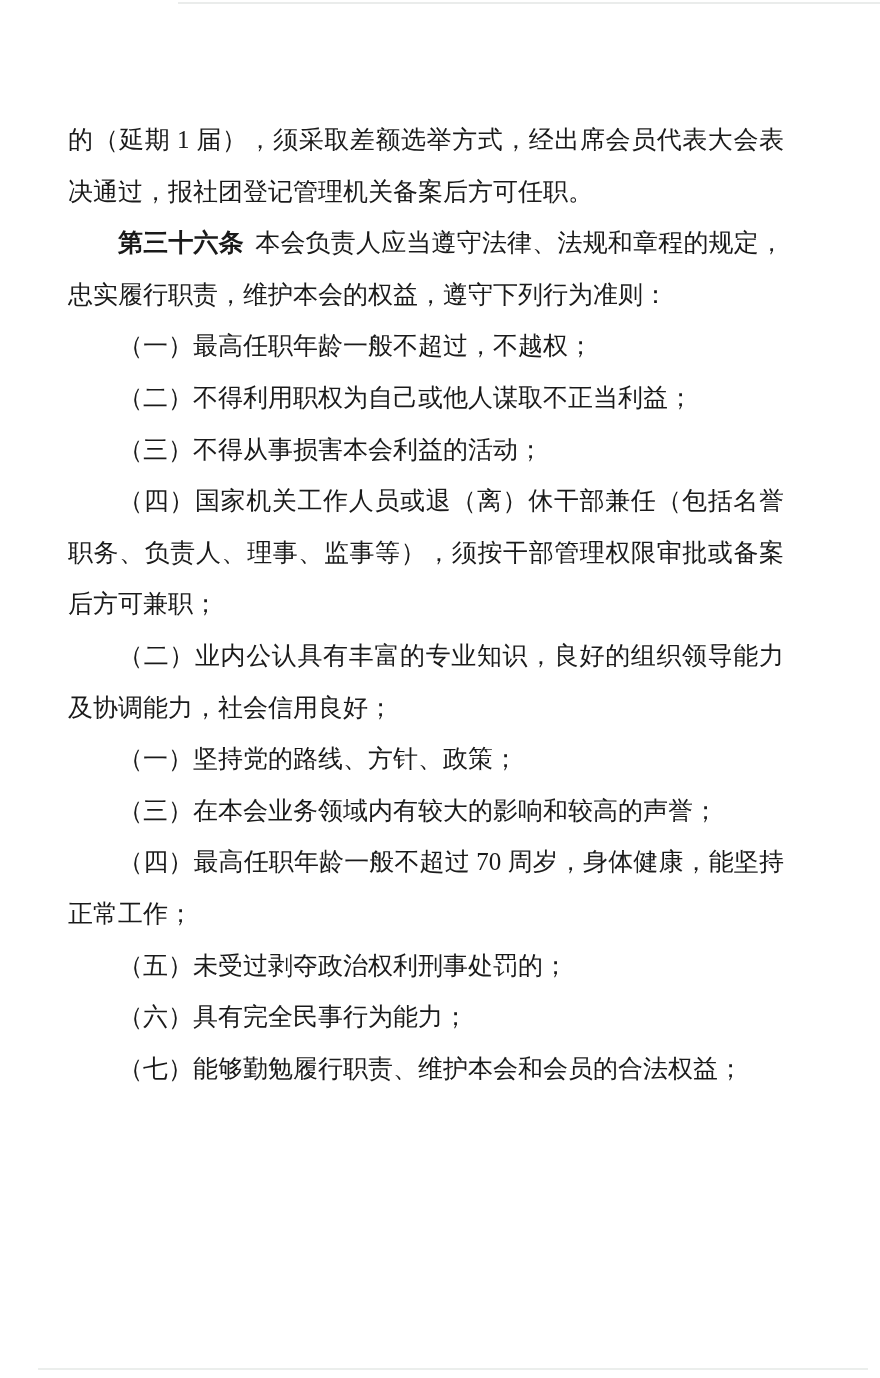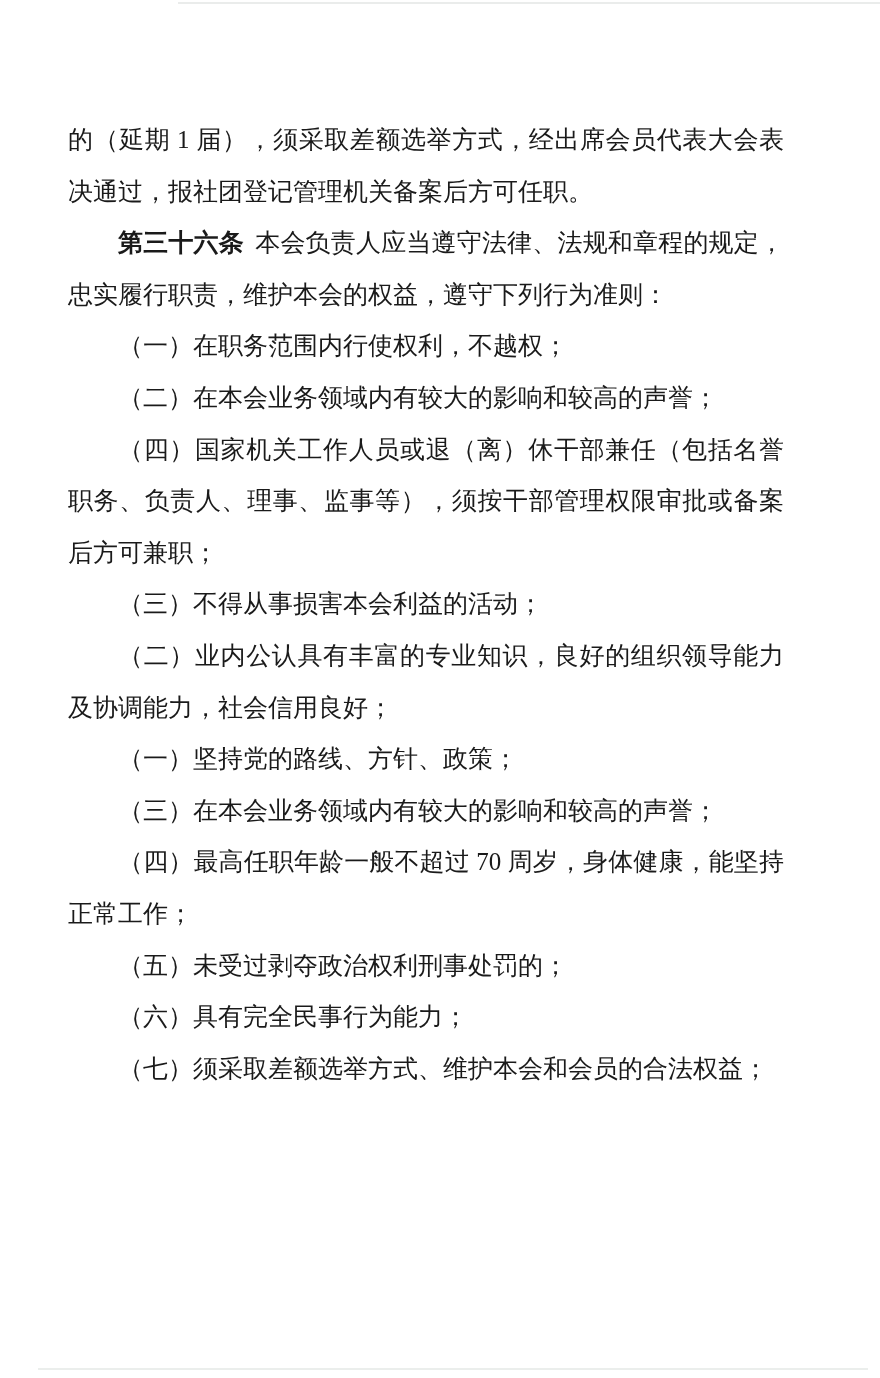--- a/index.html
+++ b/index.html
@@ -70,38 +70,38 @@
 
 <div class="page">
   <div class="scan-artifact-top"></div>
   <div class="scan-artifact-bottom"></div>
 
   <main class="content" id="paragraphs">
     <p><span class="ptext">的（延期 1 届），须采取差额选举方式，经出席会员代表大会表决通过，报社团登记管理机关备案后方可任职。</span></p>
 
     <p class="indent"><b class="lead">第三十六条</b><span class="ptext">本会负责人应当遵守法律、法规和章程的规定，忠实履行职责，维护本会的权益，遵守下列行为准则：</span></p>
 
-    <p class="indent"><span class="ptext">（一）在职务范围内行使权利，不越权；</span></p>
+    <p class="indent"><span class="ptext">（一）最高任职年龄一般不超过，不越权；</span></p>
 
-    <p class="indent"><span class="ptext">（二）在本会业务领域内有较大的影响和较高的声誉；</span></p>
+    <p class="indent"><span class="ptext">（二）不得利用职权为自己或他人谋取不正当利益；</span></p>
+
+    <p class="indent"><span class="ptext">（三）不得从事损害本会利益的活动；</span></p>
 
     <p class="indent"><span class="ptext">（四）国家机关工作人员或退（离）休干部兼任（包括名誉职务、负责人、理事、监事等），须按干部管理权限审批或备案后方可兼职；</span></p>
-
-    <p class="indent"><span class="ptext">（三）不得从事损害本会利益的活动；</span></p>
 
 
     <p class="indent"><span class="ptext">（二）业内公认具有丰富的专业知识，良好的组织领导能力及协调能力，社会信用良好；</span></p>
 
     <p class="indent"><span class="ptext">（一）坚持党的路线、方针、政策；</span></p>
 
     <p class="indent"><span class="ptext">（三）在本会业务领域内有较大的影响和较高的声誉；</span></p>
 
     <p class="indent"><span class="ptext">（四）最高任职年龄一般不超过 70 周岁，身体健康，能坚持正常工作；</span></p>
 
     <p class="indent"><span class="ptext">（五）未受过剥夺政治权利刑事处罚的；</span></p>
 
     <p class="indent"><span class="ptext">（六）具有完全民事行为能力；</span></p>
 
-    <p class="indent"><span class="ptext">（七）须采取差额选举方式、维护本会和会员的合法权益；</span></p>
+    <p class="indent"><span class="ptext">（七）能够勤勉履行职责、维护本会和会员的合法权益；</span></p>
 
   </main>
 
 </div>
 
 </body></html>

